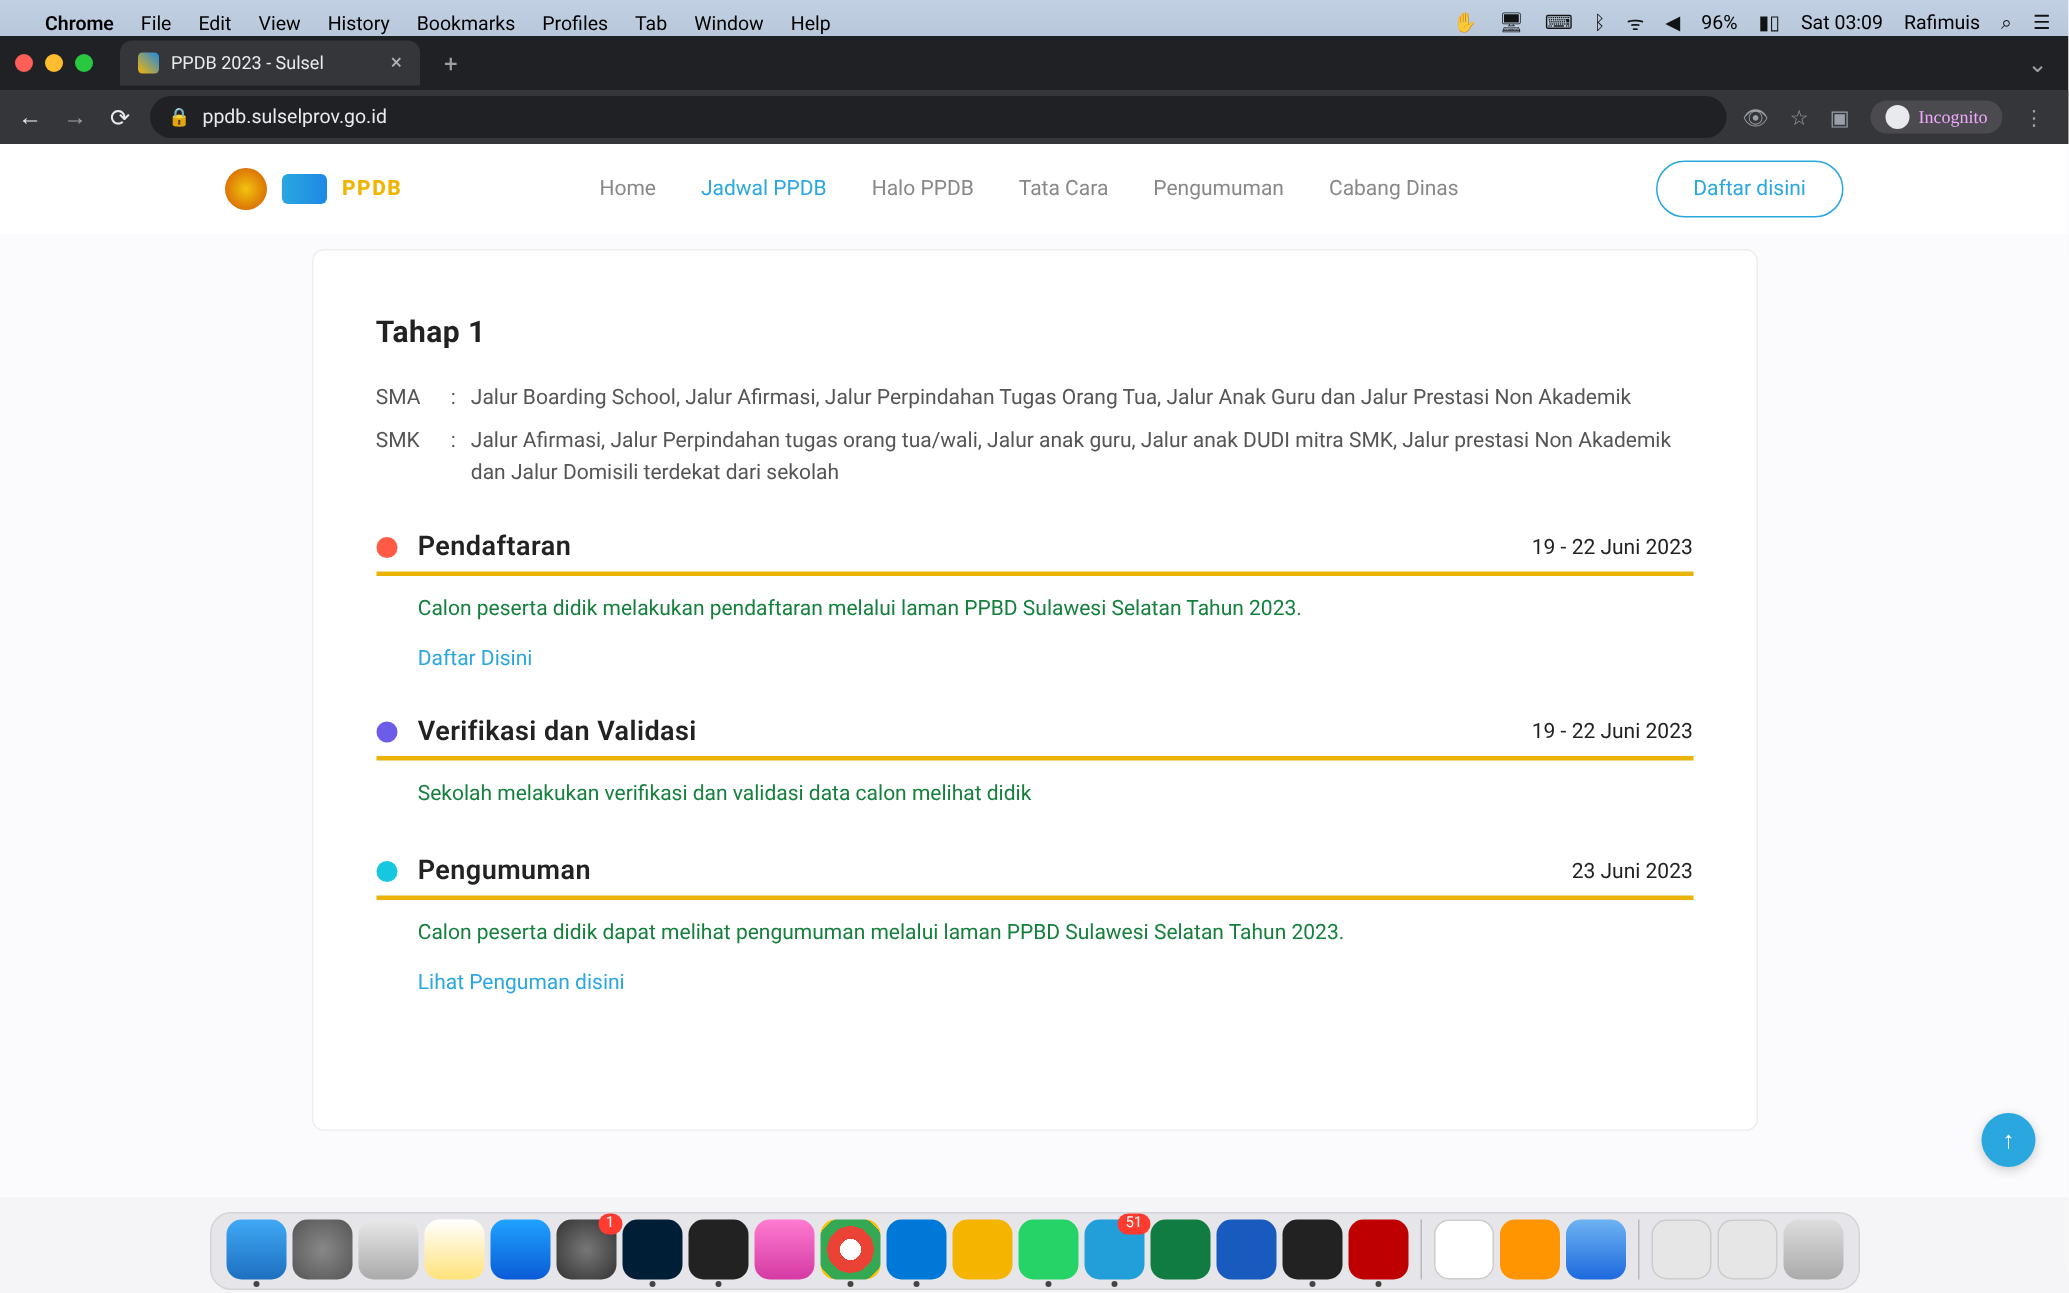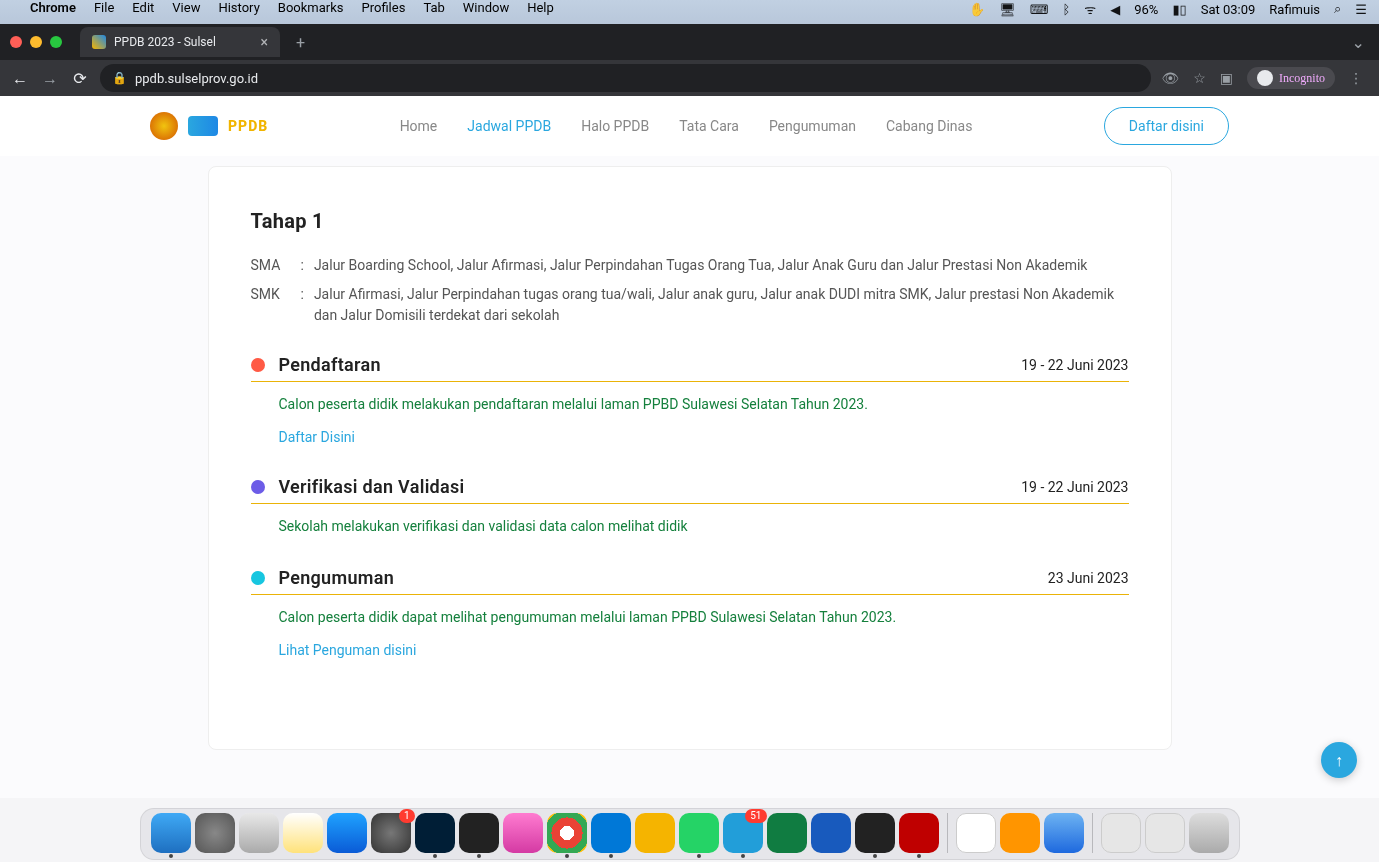--- a/index.html
+++ b/index.html
@@ -9,21 +9,21 @@
     width: 1379px;
     height: 862px;
     overflow: hidden;
   }
 
   
   .menubar {
     height: 24px;
     background: linear-gradient(#c1d0e2, #b8c7da);
     display: flex;
-    align-items: flex-start;
+    align-items: flex-end;
     padding: 0 12px;
     font-size: 13px;
     color: #000;
     justify-content: space-between;
   }
   .menubar-left, .menubar-right { display: flex; align-items: center; gap: 18px; }
   .menubar-left .apple { font-size: 14px; }
   .menubar-left .app { font-weight: 600; }
   .menubar-right { gap: 14px; font-size: 13px; }
   .menubar-right .icon { font-size: 13px; opacity: 0.9; }
@@ -117,21 +117,21 @@
   .card h2 { font-size: 20px; font-weight:700; color:#222; margin-bottom: 22px; letter-spacing:.3px;}
   .defrow { display:flex; gap:10px; font-size:14px; color:#555; margin-bottom:8px; line-height:1.5;}
   .defrow .lbl { width:40px; flex-shrink:0;}
   .defrow .colon{ flex-shrink:0;}
   .defrow .val { flex:1; }
 
   .steps { margin-top: 28px; }
   .step { margin-bottom: 30px; }
   .step-head {
     display:flex; align-items:center; gap:14px;
-    border-bottom:1px solid #eab308; padding-bottom: 6px;
+    border-bottom:3px solid #eab308; padding-bottom: 6px;
   }
   .dot { width:14px;height:14px;border-radius:50%; flex-shrink:0;}
   .d-red{background:#ff5a45;} .d-pur{background:#6c5ce7;} .d-cyn{background:#17c6e0;} .d-grn{background:#2dcc70;}
   .step-title { flex:1; font-size:18px; font-weight:600; color:#222; letter-spacing:.3px;}
   .step-date { font-size:14px; color:#222; }
   .step-desc { font-size:14px; color:#15803d; margin: 12px 0 0 28px; line-height:1.5;}
   .step-link { font-size:14px; color:#2aa7df; margin: 14px 0 0 28px; display:inline-block;}
 
   
   .fab {

